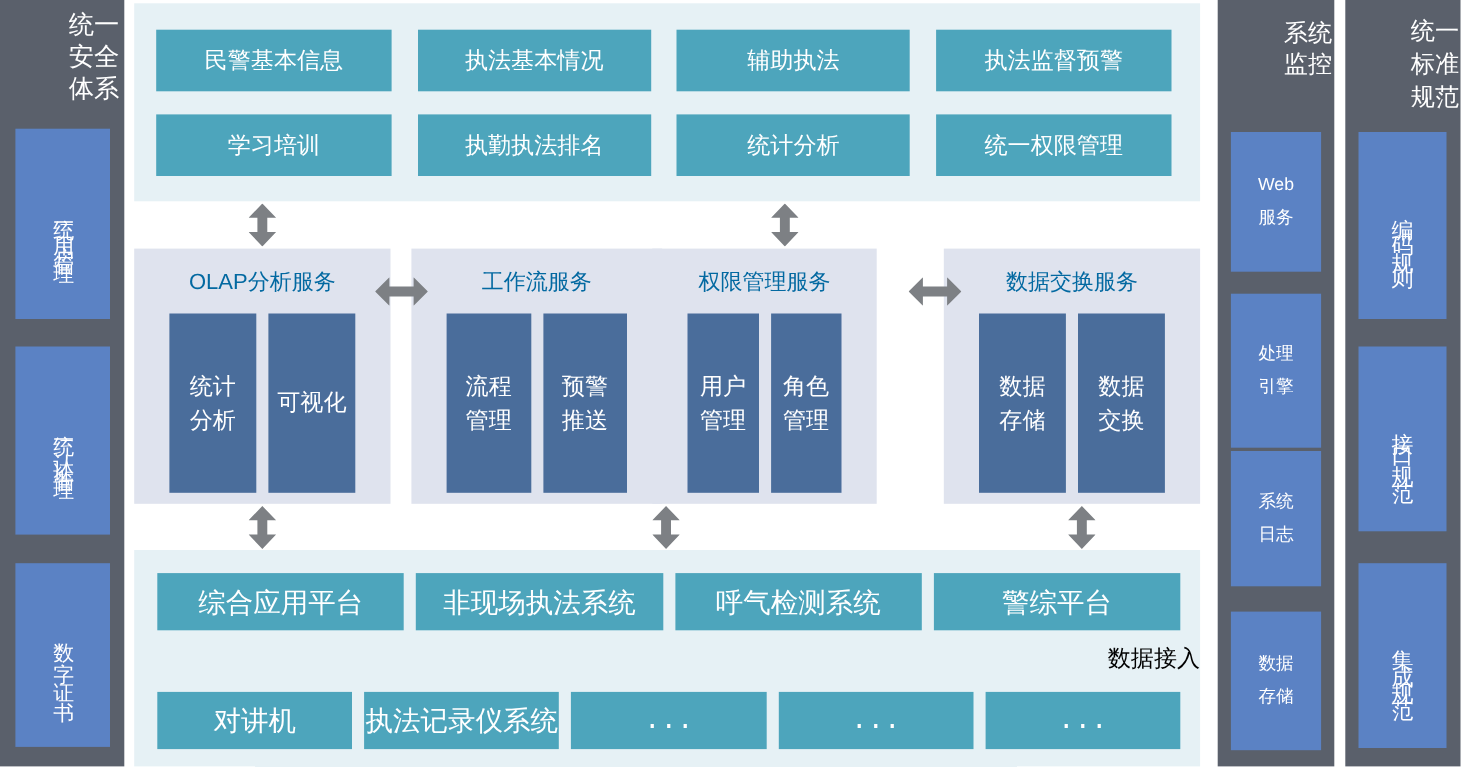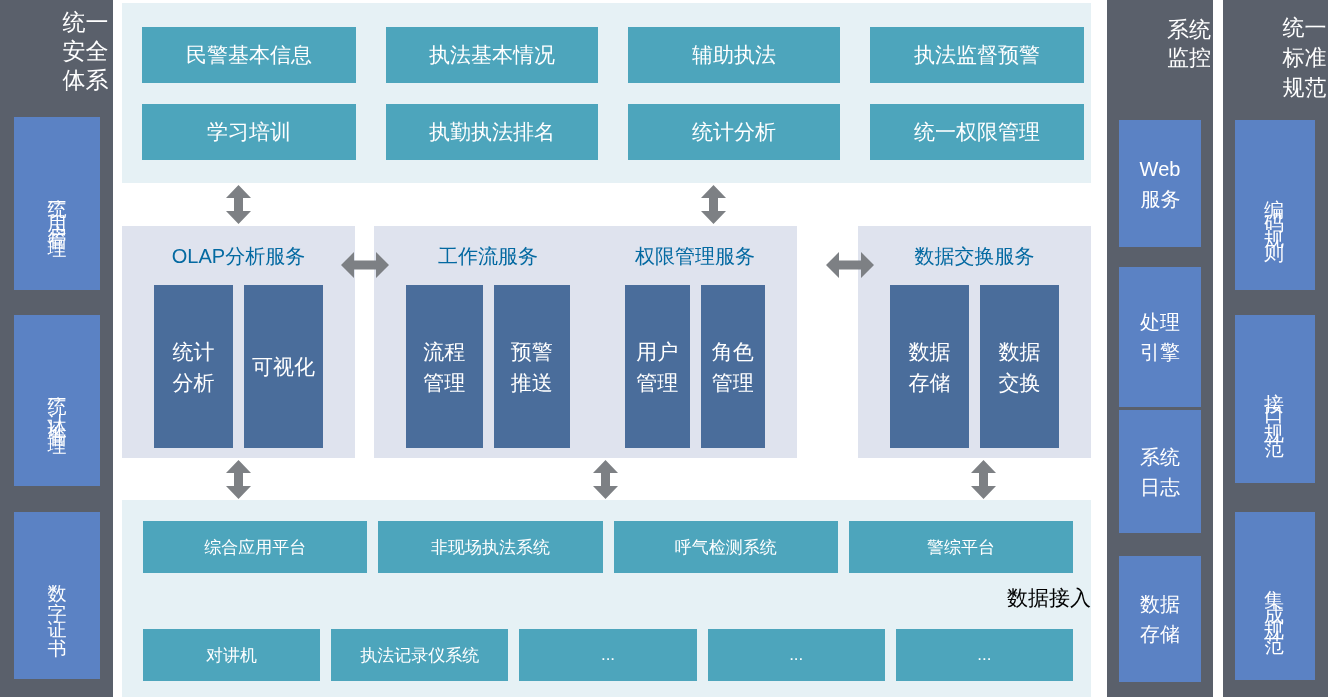--- a/index.html
+++ b/index.html
@@ -18,33 +18,33 @@
     white-space:pre-line;font-size:23px;line-height:29px;margin-left:29px;
   }
   .bluebox{
     position:absolute;background:#5b82c4;color:#ffffff;
     display:flex;align-items:center;justify-content:center;text-align:center;
   }
   .vtext{writing-mode:vertical-rl;text-orientation:upright;font-size:19px;}
   .ls6{letter-spacing:8px;margin-bottom:-8px;}
   .ls4{letter-spacing:18px;margin-bottom:-18px;}
   .std-text{writing-mode:vertical-rl;text-orientation:upright;font-size:20px;letter-spacing:15px;margin-bottom:-15px;}
-  .hbox-text{white-space:pre-line;font-size:20px;line-height:30px;text-align:right;}
+  .hbox-text{white-space:pre-line;font-size:16px;line-height:30px;}
   
   .band{position:absolute;left:122px;width:969px;background:#e6f1f5;}
-  .band-top{top:3px;height:180px;box-sizing:border-box;padding:24px 7px 0 20px;
+  .band-top{top:3px;height:180px;box-sizing:border-box;padding:24px 26px 0 20px;
     display:grid;grid-template-columns:214px 212px 212px 214px;grid-auto-rows:56px;
     row-gap:21px;justify-content:space-between;}
   .band-bottom{top:500px;height:197px;}
   .tealbtn{
     background:#4da5bc;color:#ffffff;display:flex;align-items:center;justify-content:center;
     font-size:21px;text-align:center;
   }
   .sys-row{position:absolute;left:21px;right:18px;display:flex;gap:11px;height:52px;}
-  .sys-row .tealbtn{flex:1;font-size:17px;}
+  .sys-row .tealbtn{flex:1;font-size:25px;font-family:Liberation Mono, monospace;}
   .row-systems{top:21px;}
   .row-devices{top:129px;}
   .access-label{position:absolute;top:84px;left:0;width:100%;text-align:right;
     color:#000000;font-size:21px;}
   
   .group{position:absolute;top:226px;height:232px;background:#dfe3ee;box-sizing:border-box;padding-top:17px;}
   .group-title{height:42px;text-align:center;font-size:20px;color:#0369a1;}
   .modules{display:flex;gap:11px;padding:0 32px;height:163px;}
   .module{
     flex:1;background:#4a6d9b;color:#ffffff;display:flex;align-items:center;justify-content:center;

